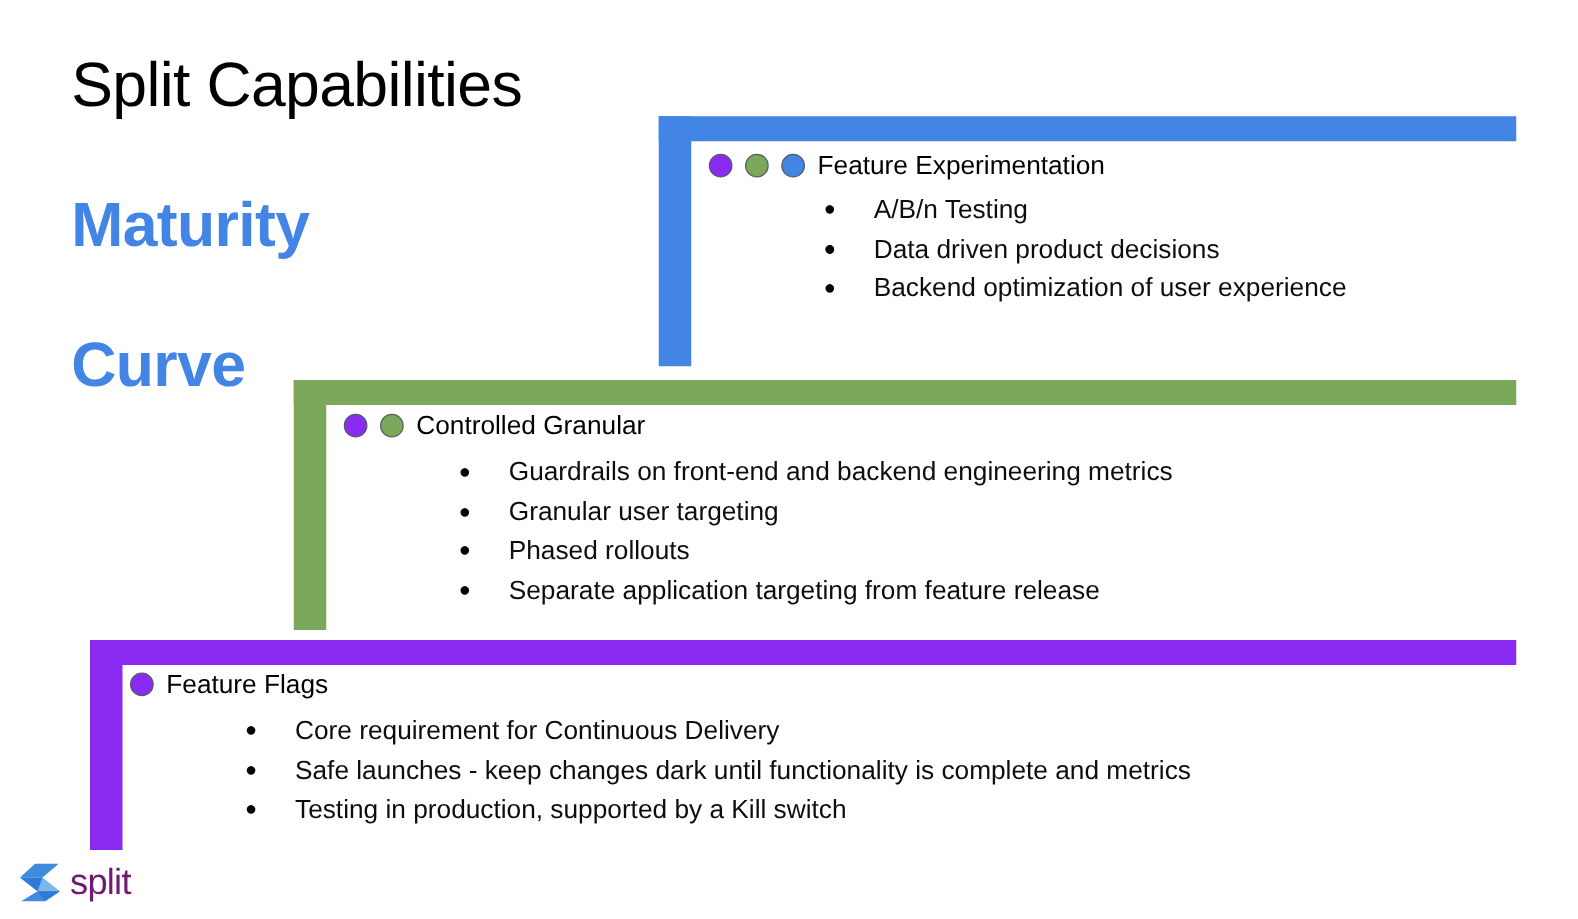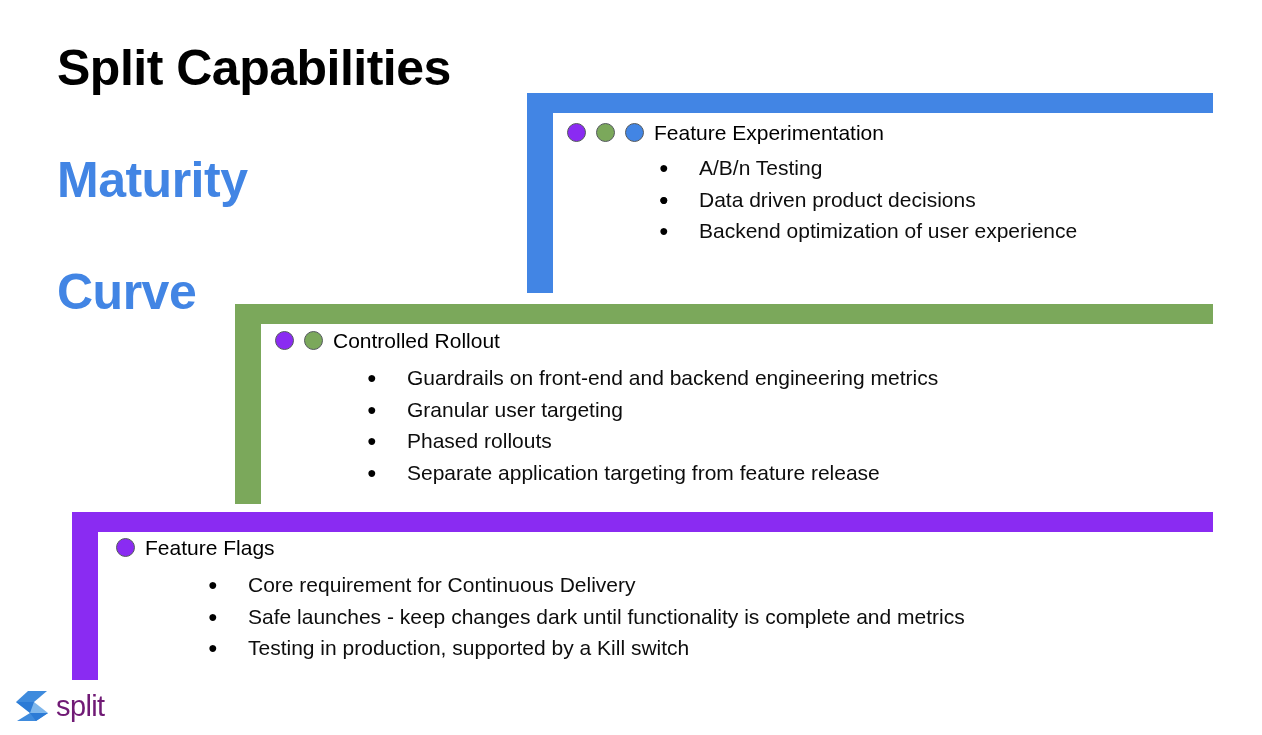--- a/index.html
+++ b/index.html
@@ -27,21 +27,21 @@
     width: 430px;
   }
   .title-line {
     font-size: 50px;
     line-height: 68px;
     letter-spacing: -0.5px;
     white-space: nowrap;
   }
   .title-line.plain {
     color: #000000;
-    font-weight: 700;
+    font-weight: 400;
   }
   .title-line.accent {
     color: #4285E4;
     font-weight: 700;
     margin-top: 44px;
   }
 
   
   .tier { position: absolute; }
   .tier .bar-top {
@@ -135,21 +135,21 @@
 
   
   #tier-flags {
     left: 72px;
     top: 512px;
     width: 1141px;
     height: 168px;
   }
   #tier-flags .bar-top  { width: 1141px; background: #8A2BF2; }
   #tier-flags .bar-left { height: 168px; background: #8A2BF2; }
-  #tier-flags .tier-content { left: 44px; top: 25px; }
+  #tier-flags .tier-content { left: 32px; top: 25px; }
   #tier-flags .tier-heading { margin-bottom: 11px; }
   #tier-flags ul.bullets { margin-left: 92px; }
 
   
   #logo {
     position: absolute;
     left: 14px;
     top: 686px;
     display: flex;
     align-items: center;
@@ -209,21 +209,21 @@
   </div>
 
   <div class="tier" id="tier-rollout">
     <div class="bar-top"></div>
     <div class="bar-left"></div>
 
     <div class="tier-content">
       <div class="tier-heading">
         <span class="dot purple"></span>
         <span class="dot green"></span>
-        <span class="heading-text">Controlled Rollout</span>
+        <span class="heading-text">Controlled Granular</span>
       </div>
 
       <ul class="bullets">
         <li>
           <span class="bullet-marker">●</span>
           <span>Guardrails on front-end and backend engineering metrics</span>
         </li>
         <li>
           <span class="bullet-marker">●</span>
           <span>Granular user targeting</span>

